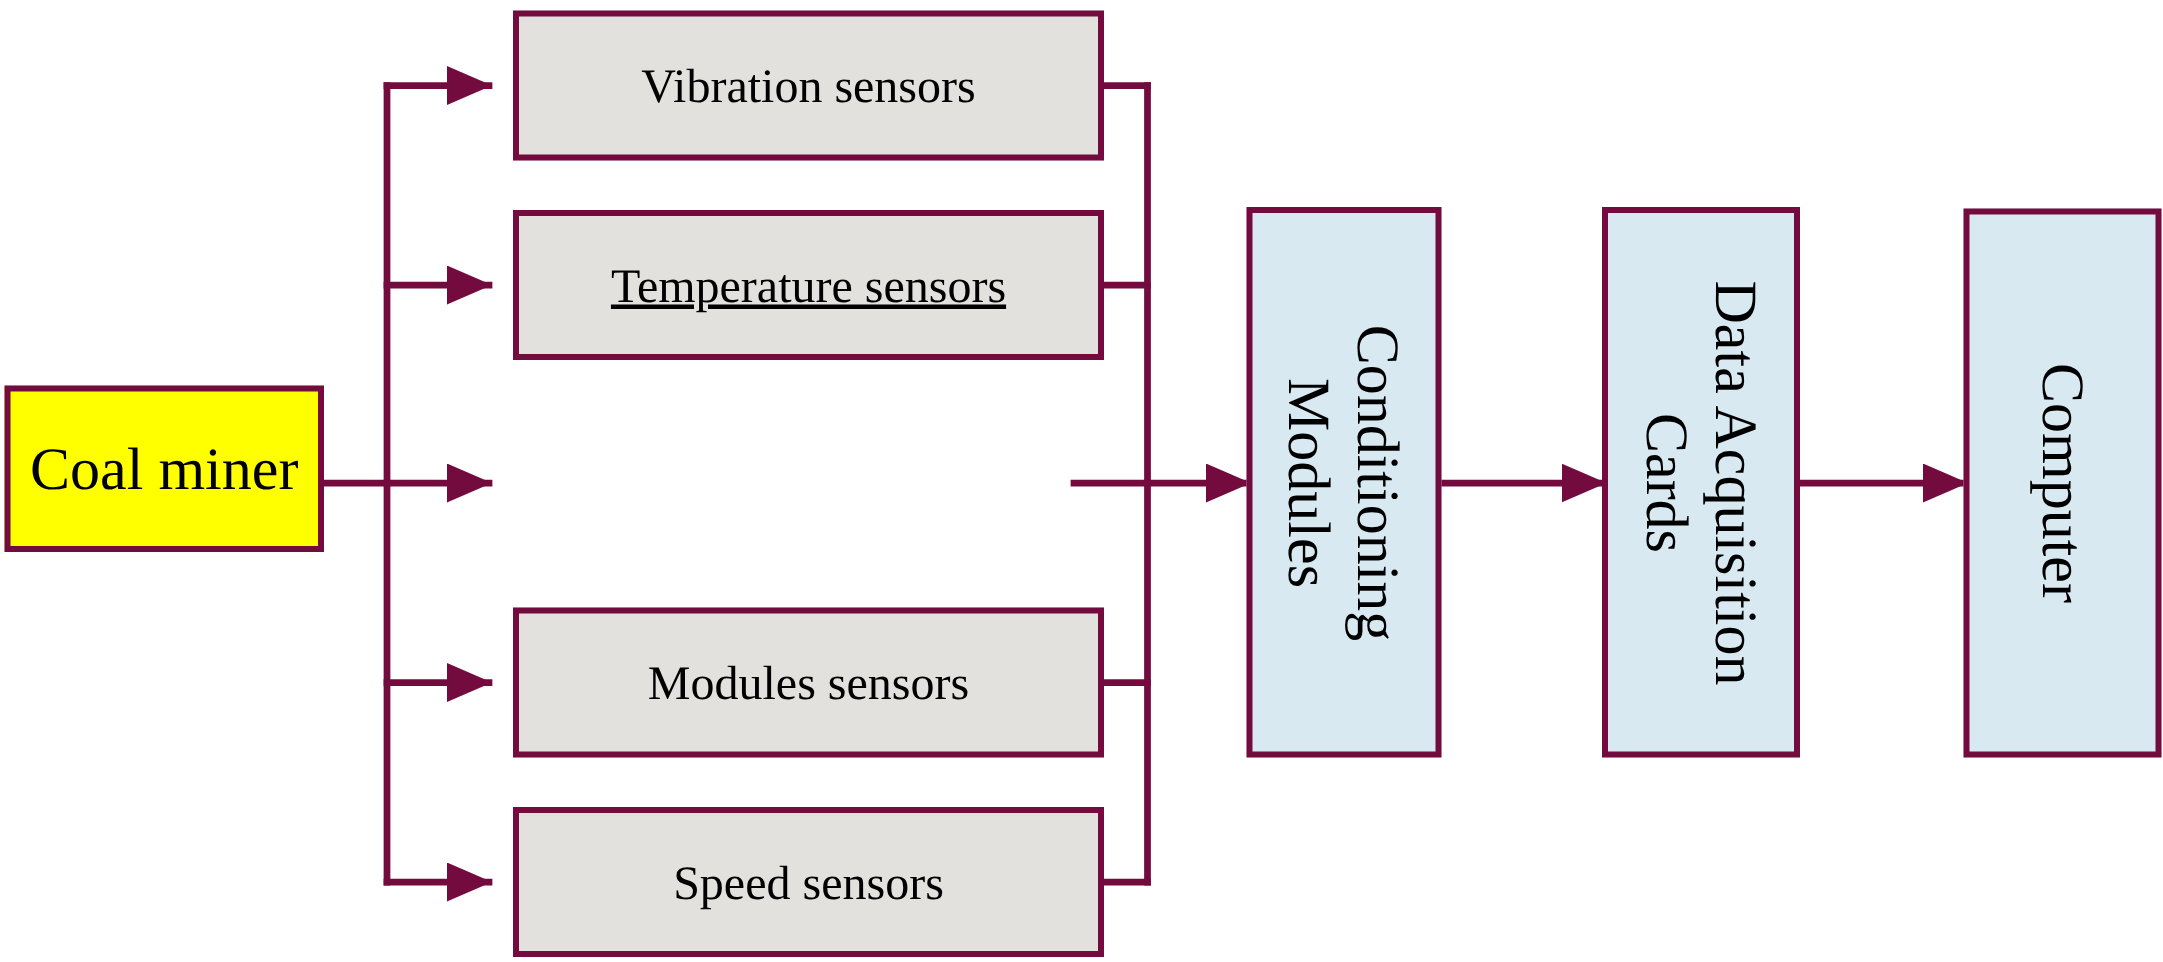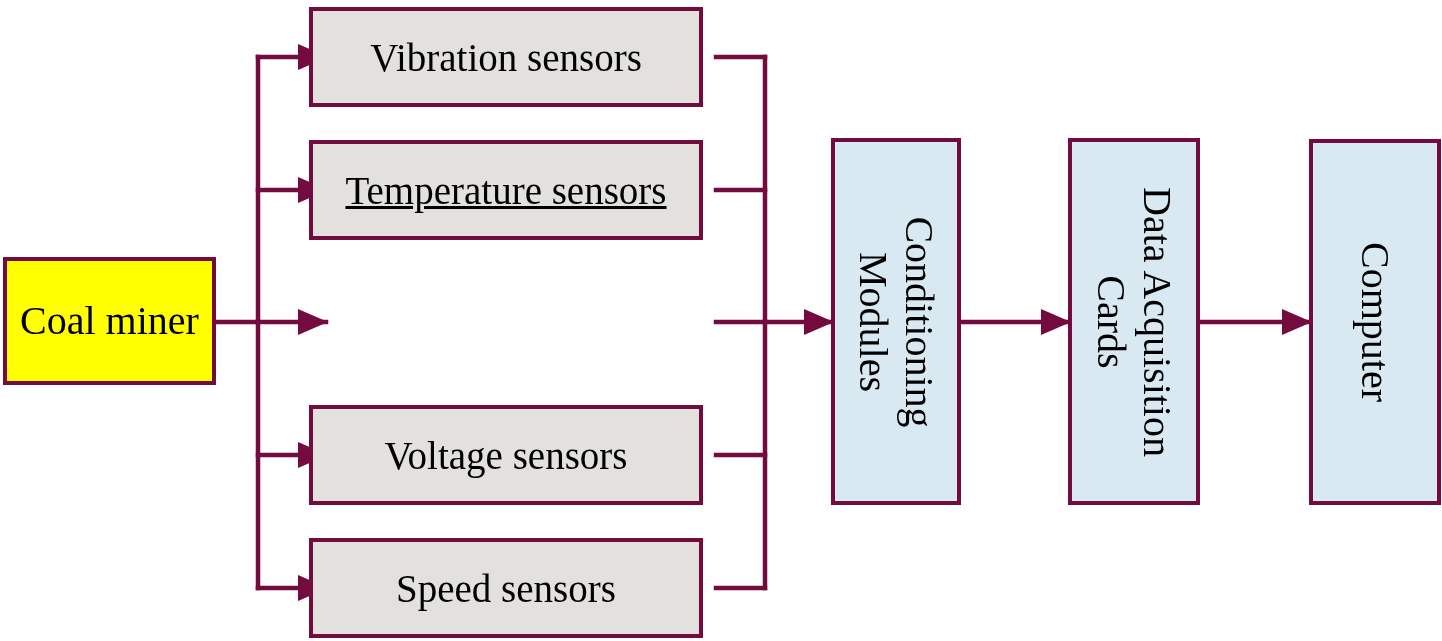--- a/index.html
+++ b/index.html
@@ -20,29 +20,29 @@
   .box {
     position: absolute;
     box-sizing: border-box;
     border: 4px solid #730B3F;
     display: flex;
     align-items: center;
     justify-content: center;
     text-align: center;
   }
   .source-box {
-    left: 3px; top: 257px; width: 213px; height: 128px;
+    left: 3px; top: 257px; width: 213px; height: 111px;
     background: #FFFF00;
     font-size: 40px;
     line-height: 1.25;
   }
   .sensor-box {
-    left: 309px; width: 394px; height: 100px;
+    left: 342px; width: 394px; height: 100px;
     background: #E2E1DE;
-    font-size: 39px;
+    font-size: 32px;
   }
   .sensor-box.s1 { top: 7px; }
   .sensor-box.s2 { top: 140px; text-decoration: underline; }
   .sensor-box.s3 { top: 272px; }
   .sensor-box.s4 { top: 405px; }
   .sensor-box.s5 { top: 538px; }
   .process-box {
     background: #D8E9F1;
     font-size: 40px;
   }
@@ -97,21 +97,21 @@
     </div>
   </div>
 
   <div class="box sensor-box s1">
     <span>Vibration sensors</span>
   </div>
   <div class="box sensor-box s2">
     <span>Temperature sensors</span>
   </div>
   <div class="box sensor-box s4">
-    <span>Voltage sensors</span>
+    <span>Modules sensors</span>
   </div>
   <div class="box sensor-box s5">
     <span>Speed sensors</span>
   </div>
 
   <div class="box process-box p1">
     <div class="vtext">
       <div>Conditioning</div>
       <div>Modules</div>
     </div>

